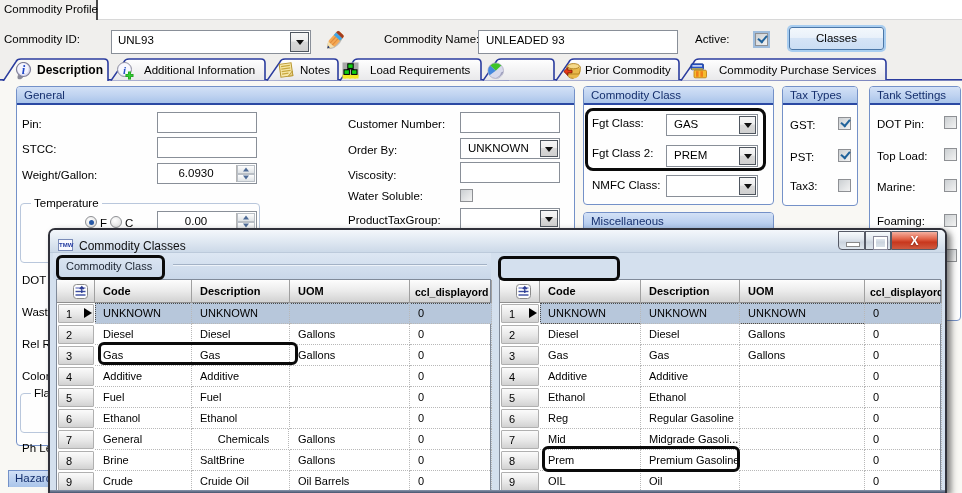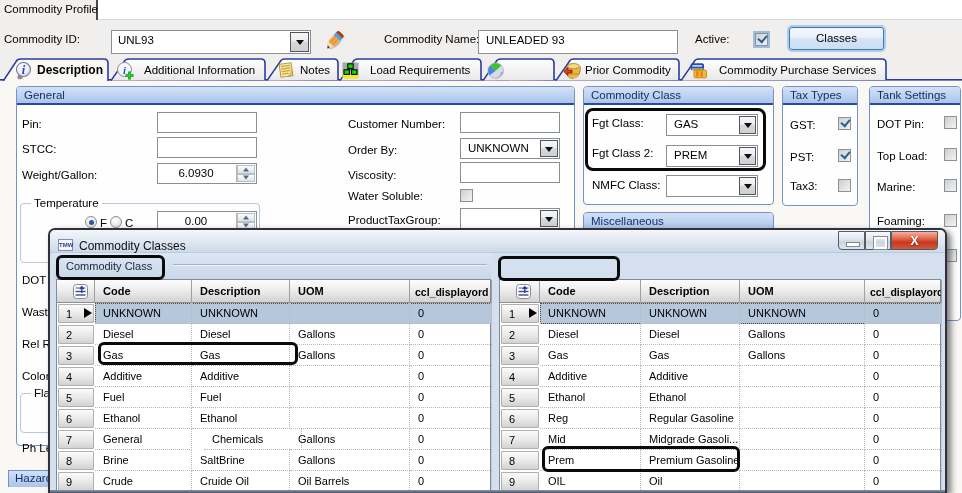--- a/index.html
+++ b/index.html
@@ -371,21 +371,21 @@
         <div class="cell" style="left:135px; top:107px; width:98px; height:21px;">Fuel</div>
         <div class="cell" style="left:233px; top:107px; width:120px; height:21px;"></div>
         <div class="cell" style="left:353px; top:107px; width:82px; height:21px;">0</div>
         <div class="rowhdr" style="left:1px; top:129px; width:36px; height:19px;">6</div>
         <div class="cell" style="left:38px; top:128px; width:97px; height:21px;">Ethanol</div>
         <div class="cell" style="left:135px; top:128px; width:98px; height:21px;">Ethanol</div>
         <div class="cell" style="left:233px; top:128px; width:120px; height:21px;"></div>
         <div class="cell" style="left:353px; top:128px; width:82px; height:21px;">0</div>
         <div class="rowhdr" style="left:1px; top:150px; width:36px; height:19px;">7</div>
         <div class="cell" style="left:38px; top:149px; width:97px; height:21px;">General</div>
-        <div class="cell" style="left:147px; top:149px; width:98px; height:21px;">Chemicals</div>
+        <div class="cell" style="left:134px; top:149px; width:98px; height:21px;text-align:center;">Chemicals</div>
         <div class="cell" style="left:233px; top:149px; width:120px; height:21px;">Gallons</div>
         <div class="cell" style="left:353px; top:149px; width:82px; height:21px;">0</div>
         <div class="rowhdr" style="left:1px; top:171px; width:36px; height:19px;">8</div>
         <div class="cell" style="left:38px; top:170px; width:97px; height:21px;">Brine</div>
         <div class="cell" style="left:135px; top:170px; width:98px; height:21px;">SaltBrine</div>
         <div class="cell" style="left:233px; top:170px; width:120px; height:21px;">Gallons</div>
         <div class="cell" style="left:353px; top:170px; width:82px; height:21px;">0</div>
         <div class="rowhdr" style="left:1px; top:192px; width:36px; height:19px;">9</div>
         <div class="cell" style="left:38px; top:191px; width:97px; height:21px;">Crude</div>
         <div class="cell" style="left:135px; top:191px; width:98px; height:21px;">Cruide Oil</div>

